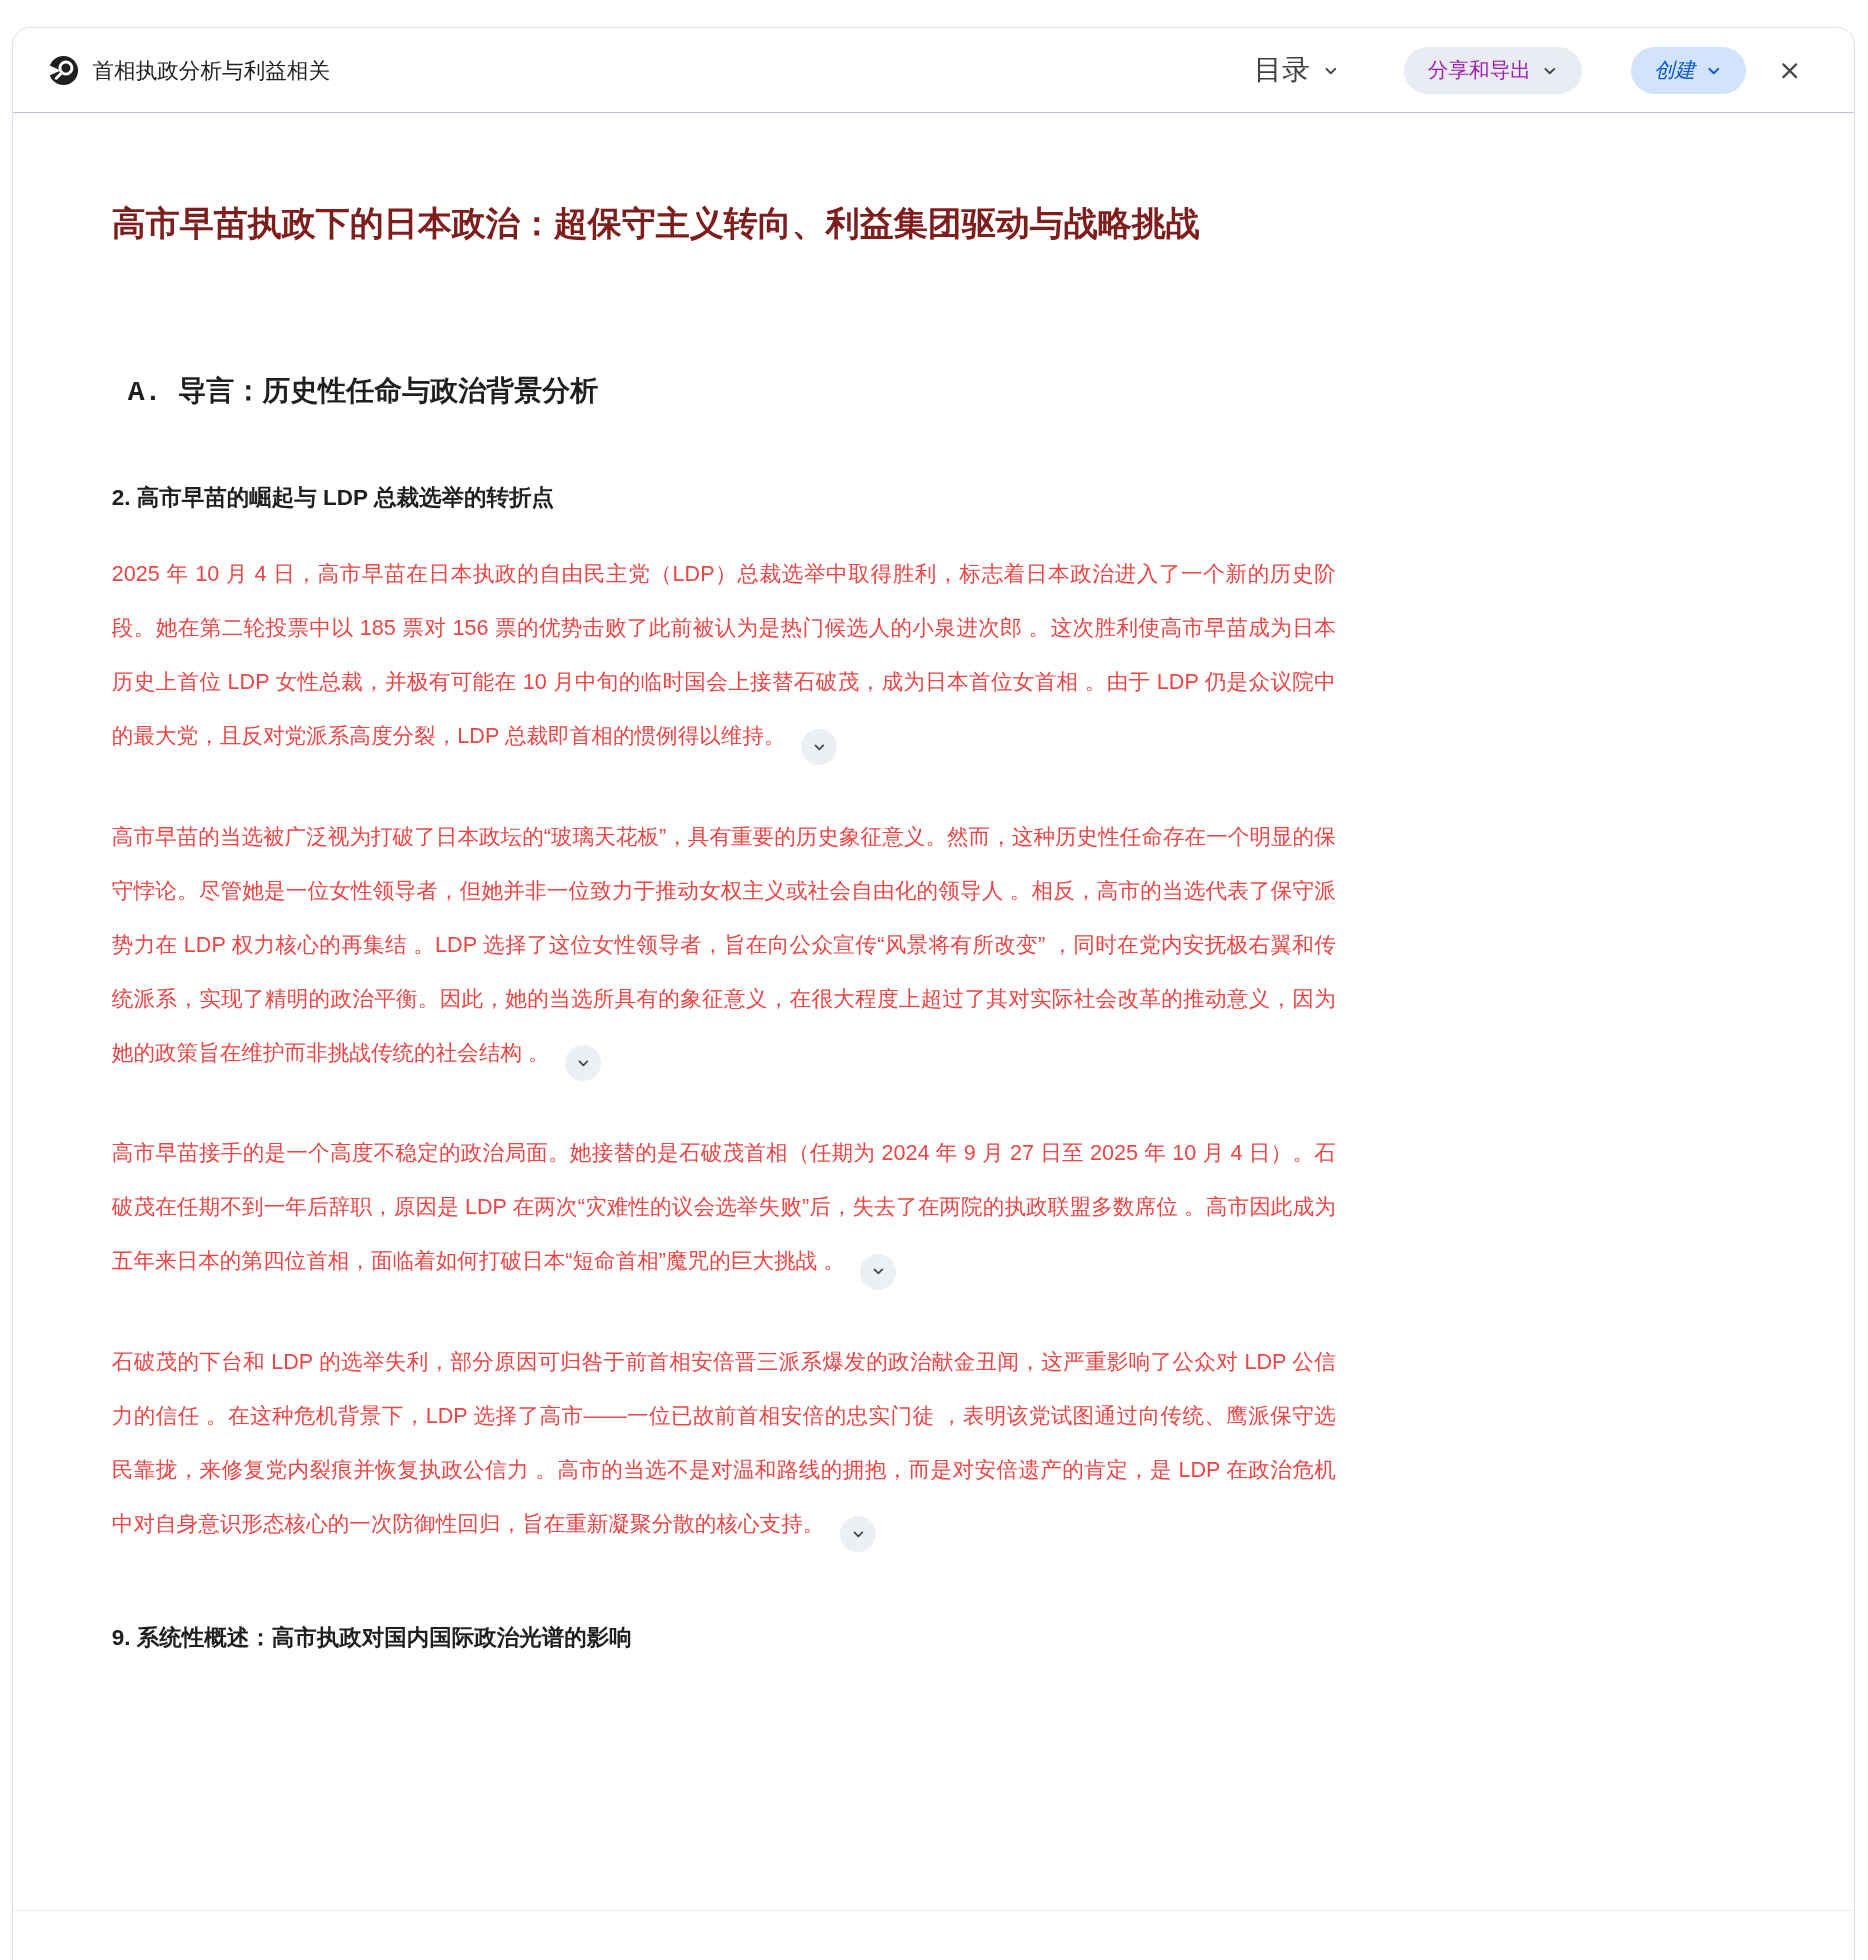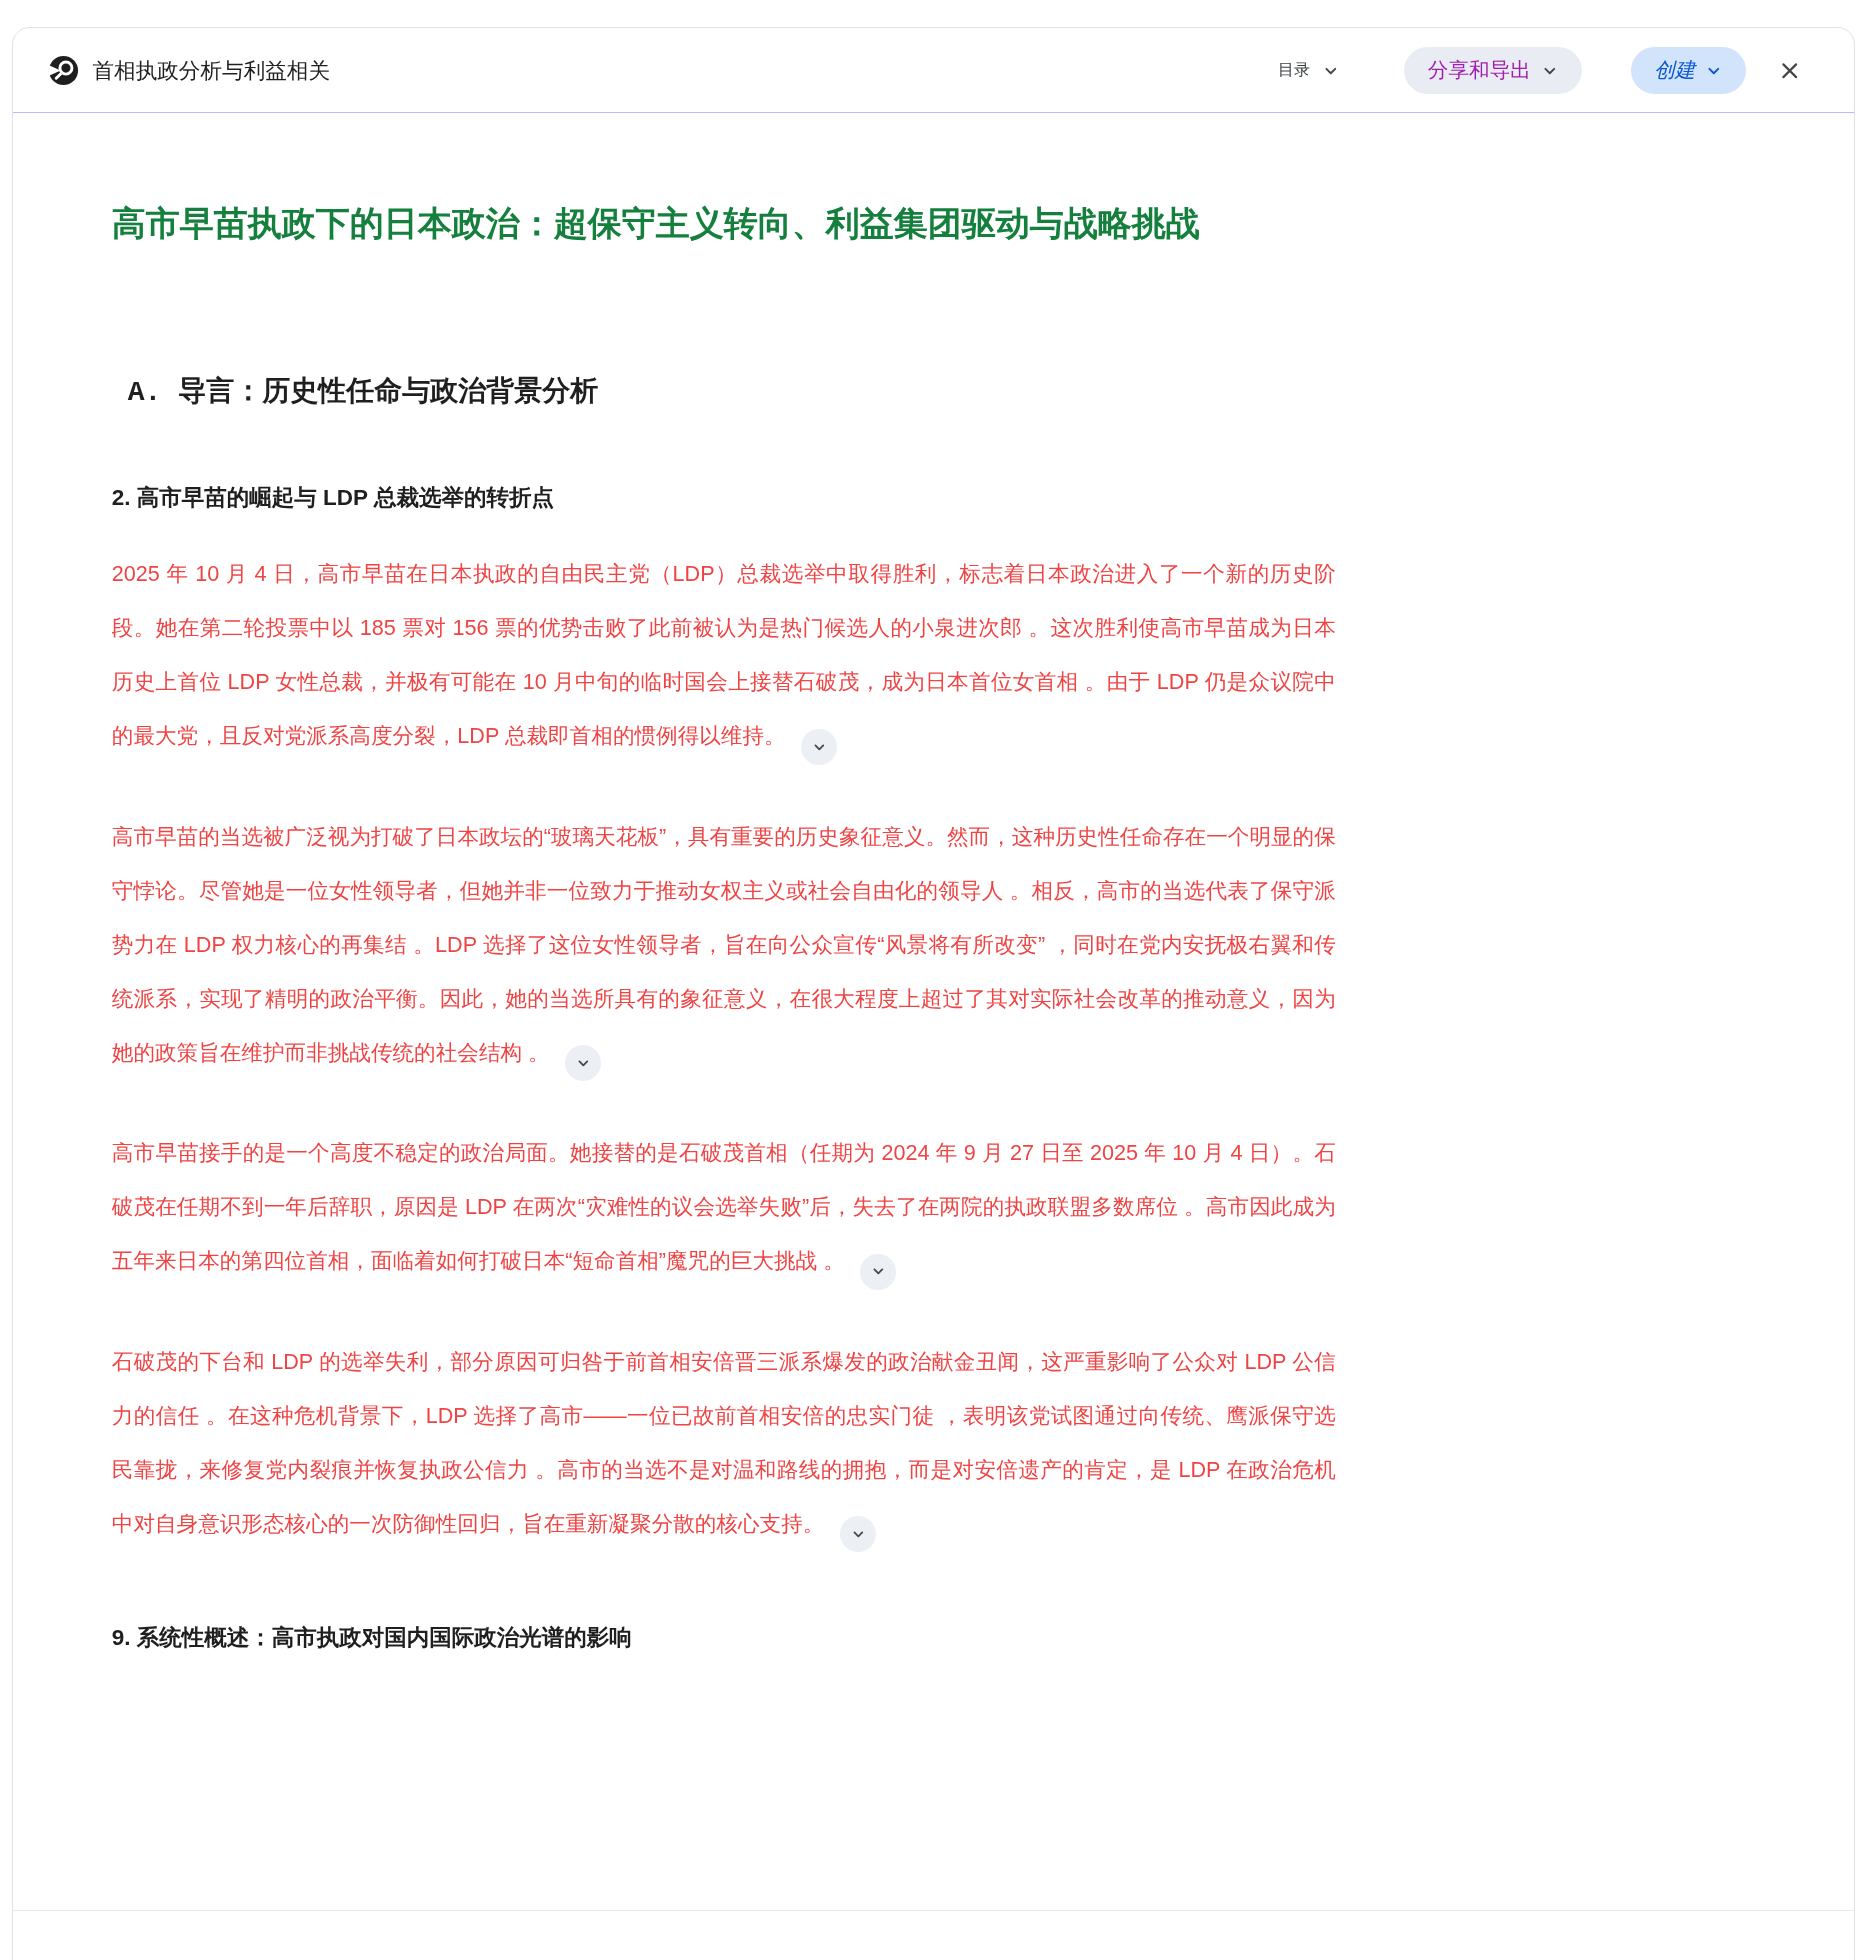--- a/index.html
+++ b/index.html
@@ -36,21 +36,21 @@
     white-space: nowrap;
   }
   .header-right {
     margin-left: auto;
     display: flex;
     align-items: center;
   }
   button { border: none; background: none; padding: 0; cursor: pointer; font: inherit; color: inherit; }
   .toc-btn {
     display: inline-flex; align-items: center; gap: 11.8px;
-    font-size: 16px; color: #3c4043;
+    font-size: 28px; color: #3c4043;
     margin-right: 65px;
   }
   .pill {
     height: 47px;
     border-radius: 23.5px;
     display: inline-flex; align-items: center; gap: 9.8px;
     padding: 0 23.5px;
     font-size: 20.6px;
   }
   .pill-gray { background: #e9edf3; color: #a21caf; margin-right: 49px; }
@@ -61,21 +61,21 @@
   .doc {
     margin-left: 99px;
     width: 1224px;
     padding-top: 86px;
   }
   .doc h1 {
     margin: 0;
     font-size: 34px;
     line-height: 49px;
     font-weight: 700;
-    color: #15803d;
+    color: #7f1d1d;
   }
   .doc h2 {
     margin: 125px 16px 0;
     font-size: 28px;
     line-height: 39px;
     font-weight: 700;
     font-family: Liberation Mono, monospace;
   }
   .doc h3 {
     margin: 69px 0 0;

